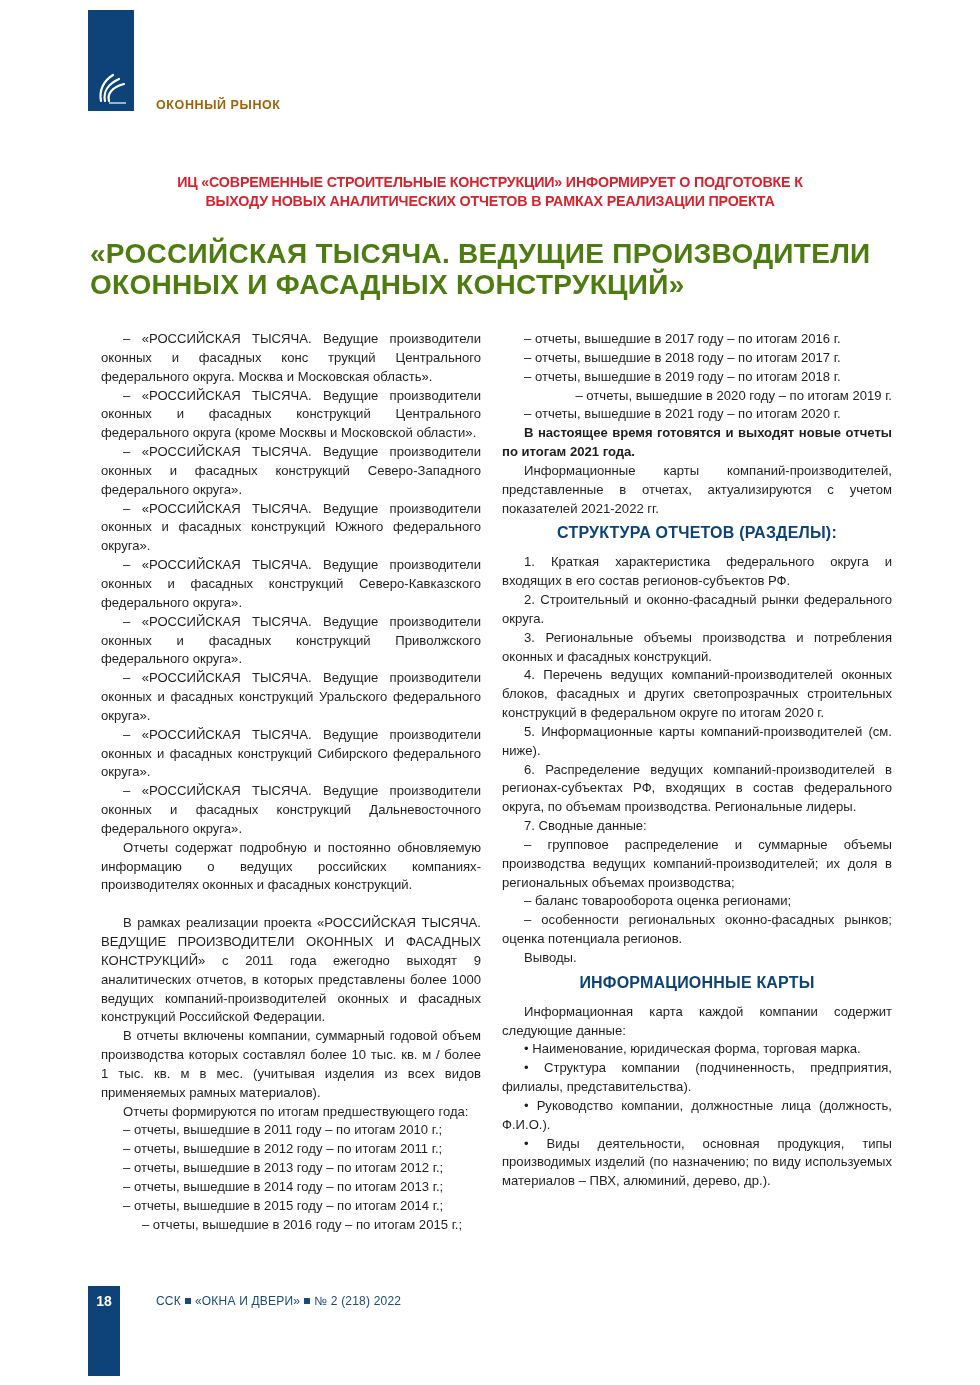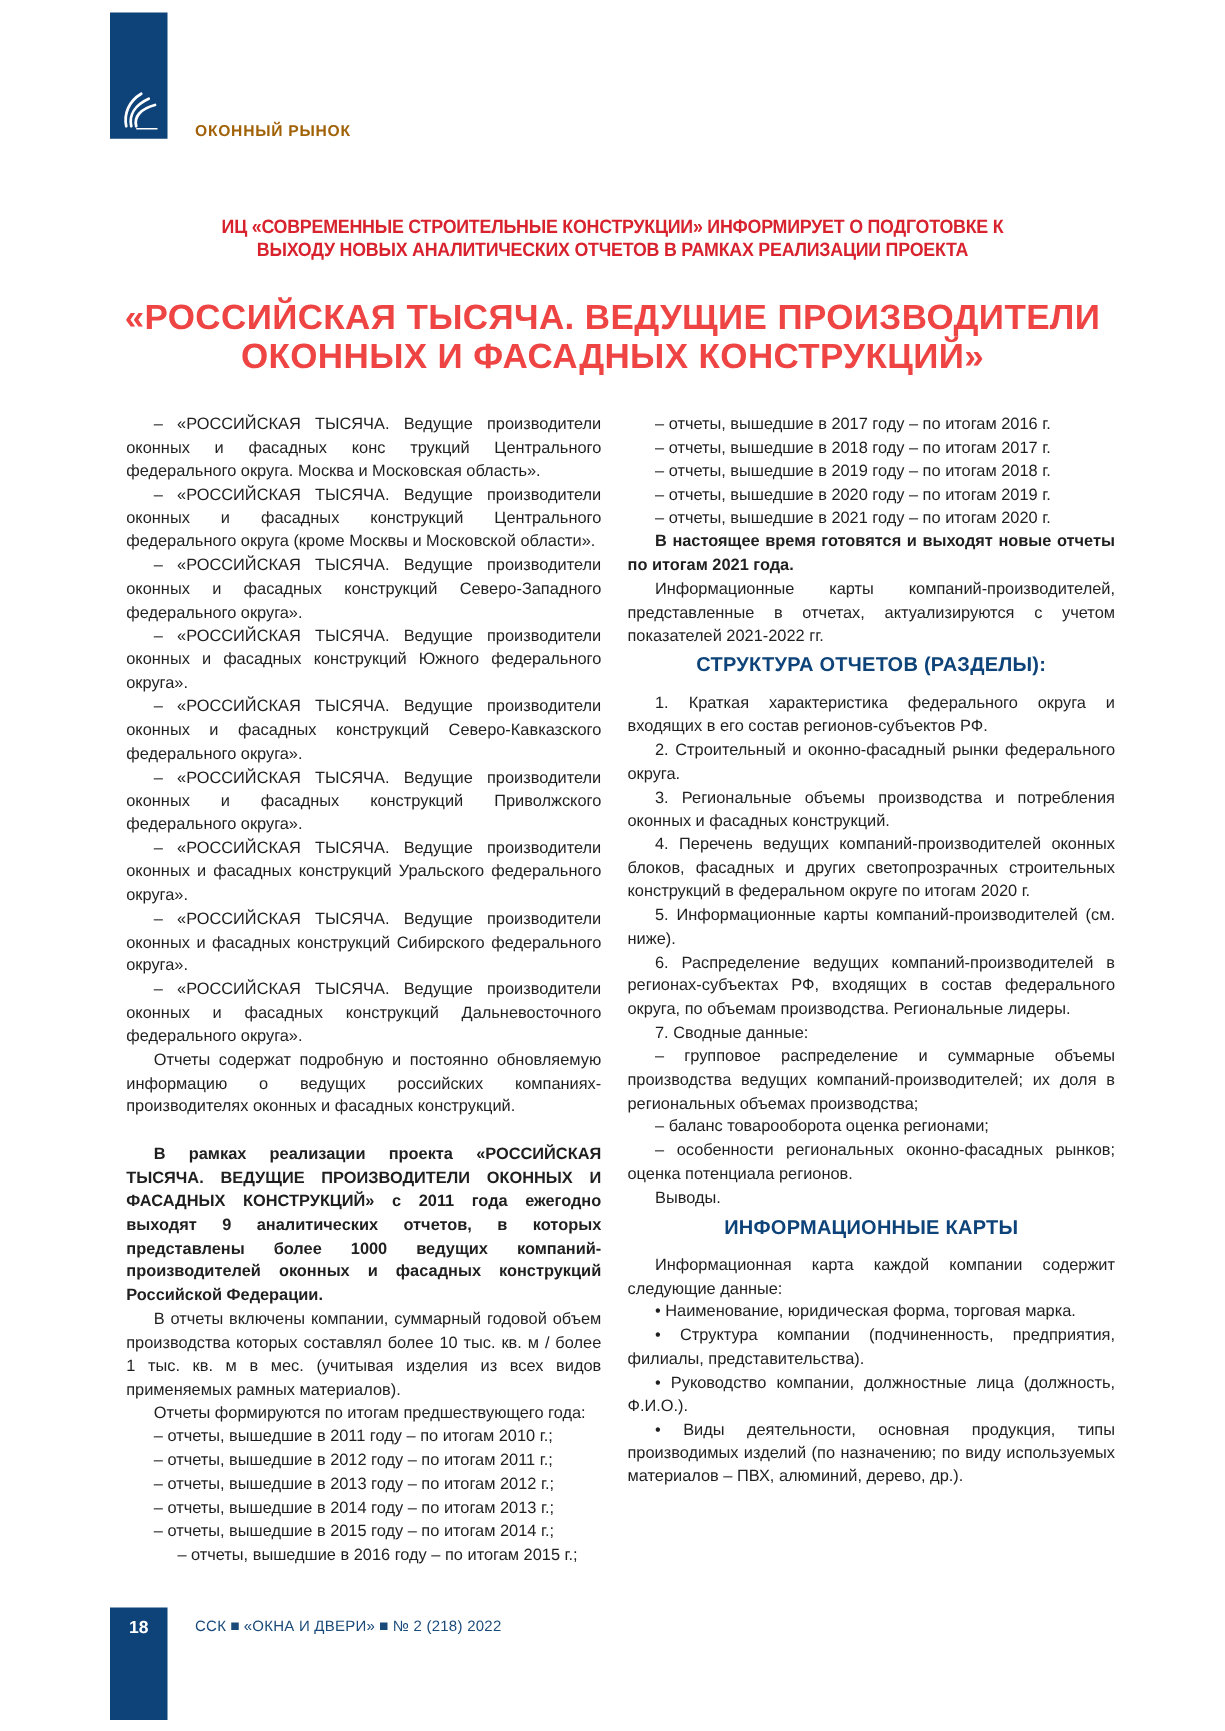--- a/index.html
+++ b/index.html
@@ -19,39 +19,39 @@
     }
     .subtitle {
       position: absolute; left: 100px; width: 780px; top: 172px;
       text-align: center; color: #d8232f; font-weight: bold; font-size: 15.5px;
       line-height: 19px; letter-spacing: -0.2px;
       font-family: "Liberation Sans Narrow", "Liberation Sans", sans-serif;
       transform: scaleX(0.92); transform-origin: center top;
     }
     .title {
       position: absolute; left: 90px; width: 800px; top: 238px;
-      text-align: center; color: #ef4444; font-weight: bold; font-size: 28px;
+      color: #4d7c0f; font-weight: bold; font-size: 28px;
       line-height: 31px; letter-spacing: 0.3px;
     }
     .col {
       position: absolute; top: 330px; width: 380px;
       font-size: 13.1px; line-height: 18.85px; color: #1f1f1f;
       text-align: justify;
     }
     .col.left { left: 101px; }
     .col.right { left: 502px; width: 390px; }
     .col p { margin: 0; text-indent: 22px; }
-    .col p.gap { margin-top: 18.85px; font-weight: bold; }
+    .col p.gap { margin-top: 18.85px; }
     .col .bold { font-weight: bold; }
     .col h3 {
       margin: 6px 0 10px 0; text-align: center; color: #0d4379;
       font-size: 16px; font-weight: bold; letter-spacing: 0.2px; text-indent: 0;
     }
     .bottom-bar {
-      position: absolute; left: 88px; top: 1286px; width: 46px; height: 90px;
+      position: absolute; left: 88px; top: 1286px; width: 32px; height: 90px;
       background: #0d4379; color: #fff; font-weight: bold; font-size: 14px;
       text-align: center; padding-top: 7px; box-sizing: border-box;
     }
     .footer-text {
       position: absolute; left: 156px; top: 1294px;
       font-size: 12px; color: #1a4a7a; letter-spacing: 0.2px;
     }
     .sq { display: inline-block; width: 6px; height: 6px; background: #1a4a7a; margin: 0 4px; vertical-align: 1px; }
   </style>
 </head>
@@ -98,21 +98,21 @@
   <p style="text-align:left;">– отчеты, вышедшие в 2013 году – по итогам 2012 г.;</p>
   <p style="text-align:left;">– отчеты, вышедшие в 2014 году – по итогам 2013 г.;</p>
   <p style="text-align:left;">– отчеты, вышедшие в 2015 году – по итогам 2014 г.;</p>
   <p style="text-align:center;">– отчеты, вышедшие в 2016 году – по итогам 2015 г.;</p>
 </div>
 
 <div class="col right">
   <p style="text-align:left;">– отчеты, вышедшие в 2017 году – по итогам 2016 г.</p>
   <p style="text-align:left;">– отчеты, вышедшие в 2018 году – по итогам 2017 г.</p>
   <p style="text-align:left;">– отчеты, вышедшие в 2019 году – по итогам 2018 г.</p>
-  <p style="text-align:left;">– отчеты, вышедшие в 2020 году – по итогам 2019 г.</p>
+  <p style="text-align:right;">– отчеты, вышедшие в 2020 году – по итогам 2019 г.</p>
   <p style="text-align:left;">– отчеты, вышедшие в 2021 году – по итогам 2020 г.</p>
   <p class="bold">В настоящее время готовятся и выходят новые отчеты по итогам 2021 года.</p>
   <p>Информационные карты компаний-производителей, представленные в отчетах, актуализируются с учетом показателей 2021-2022 гг.</p>
   <h3>СТРУКТУРА ОТЧЕТОВ (РАЗДЕЛЫ):</h3>
   <p>1. Краткая характеристика федерального округа и входящих в его состав регионов-субъектов РФ.</p>
   <p>2. Строительный и оконно-фасадный рынки федерального округа.</p>
   <p>3. Региональные объемы производства и потребления оконных и фасадных конструкций.</p>
   <p>4. Перечень ведущих компаний-производителей оконных блоков, фасадных и других светопрозрачных строительных конструкций в федеральном округе по итогам 2020 г.</p>
   <p>5. Информационные карты компаний-производителей (см. ниже).</p>
   <p>6. Распределение ведущих компаний-производителей в регионах-субъектах РФ, входящих в состав федерального округа, по объемам производства. Региональные лидеры.</p>

